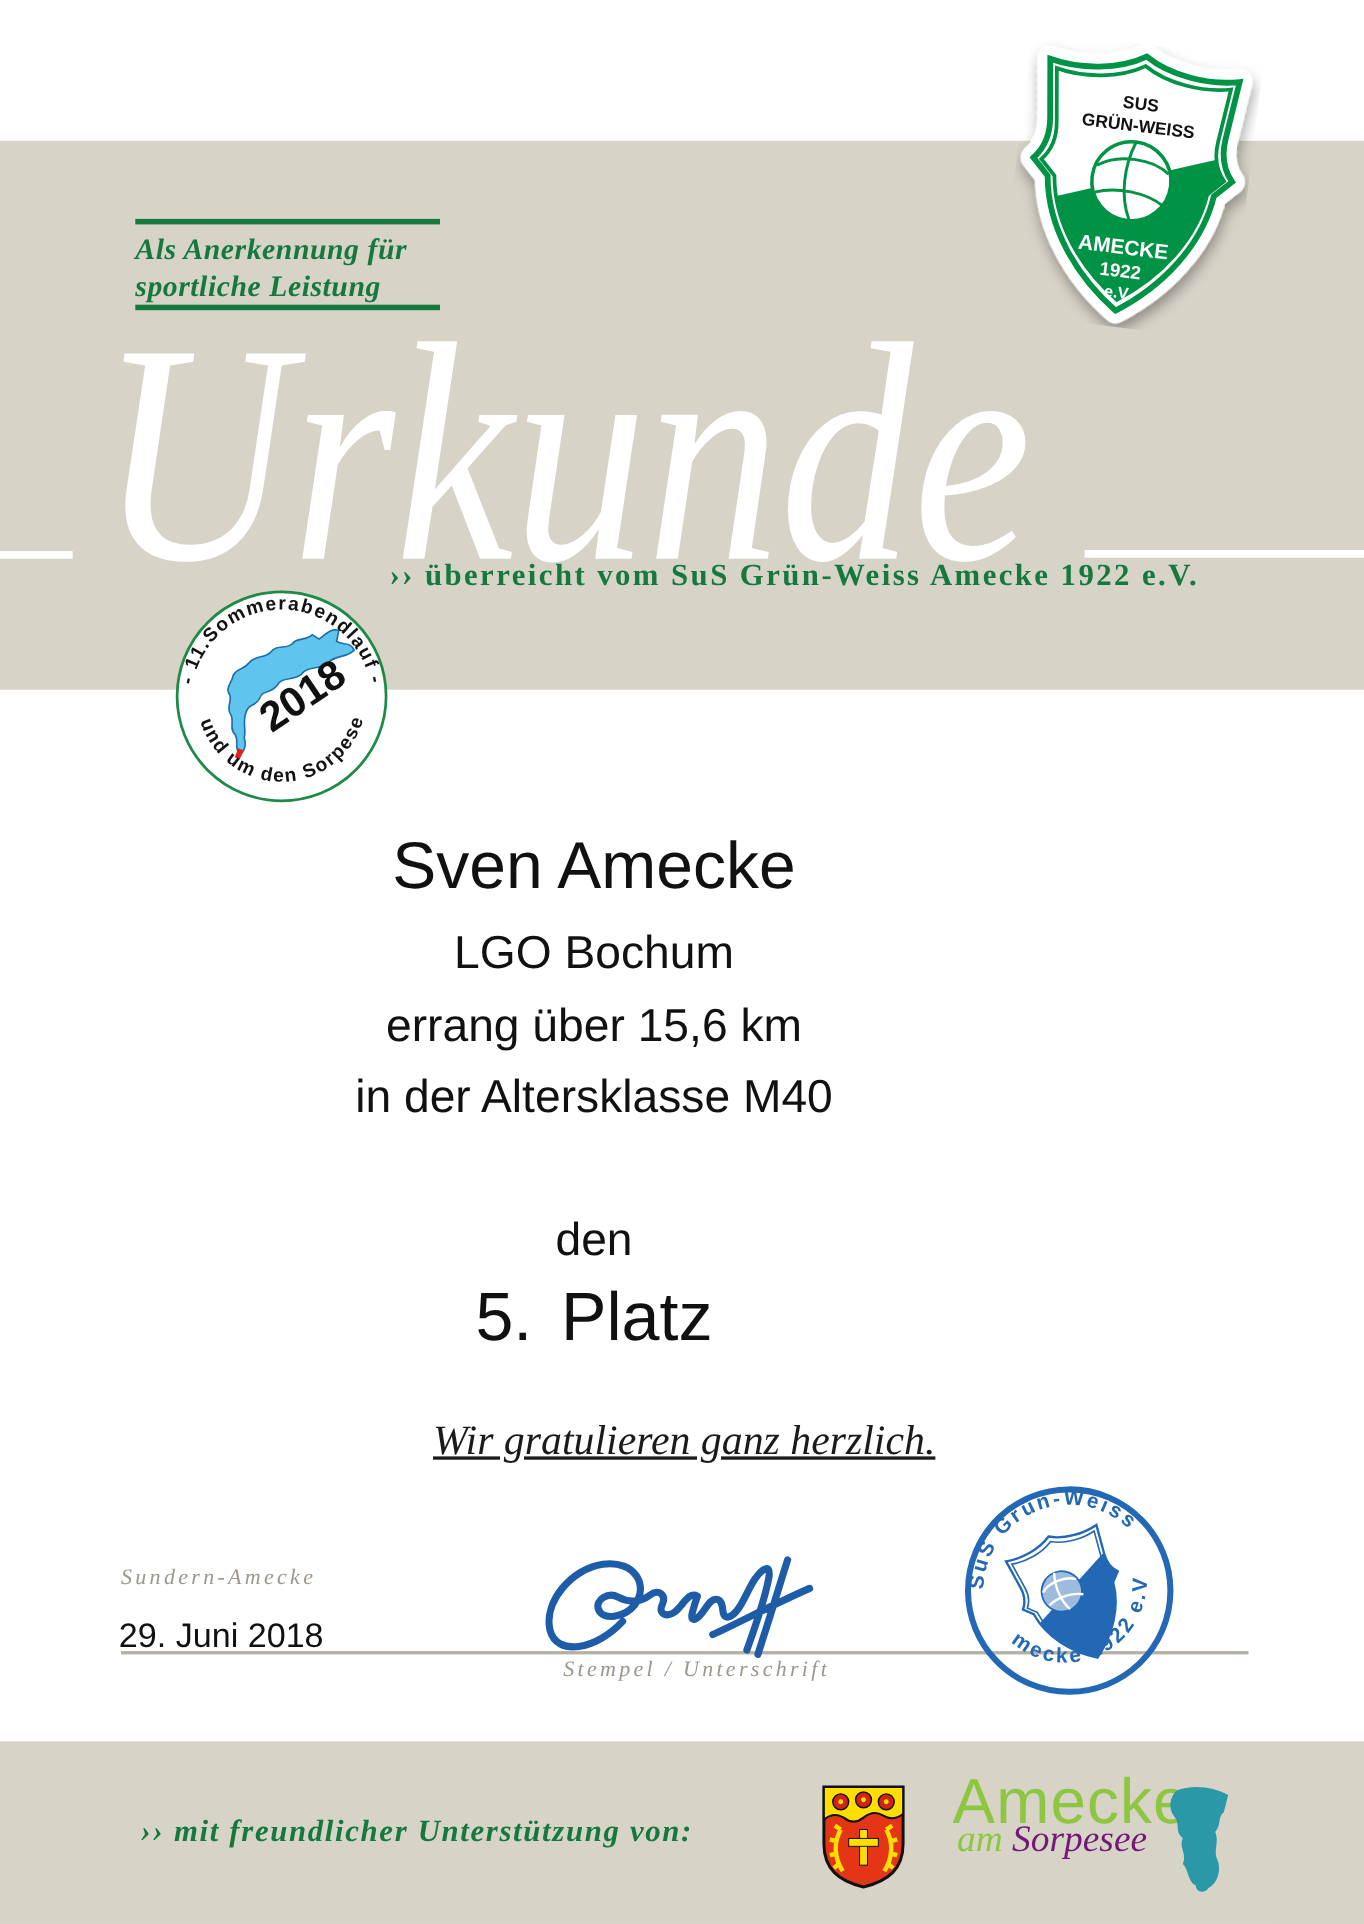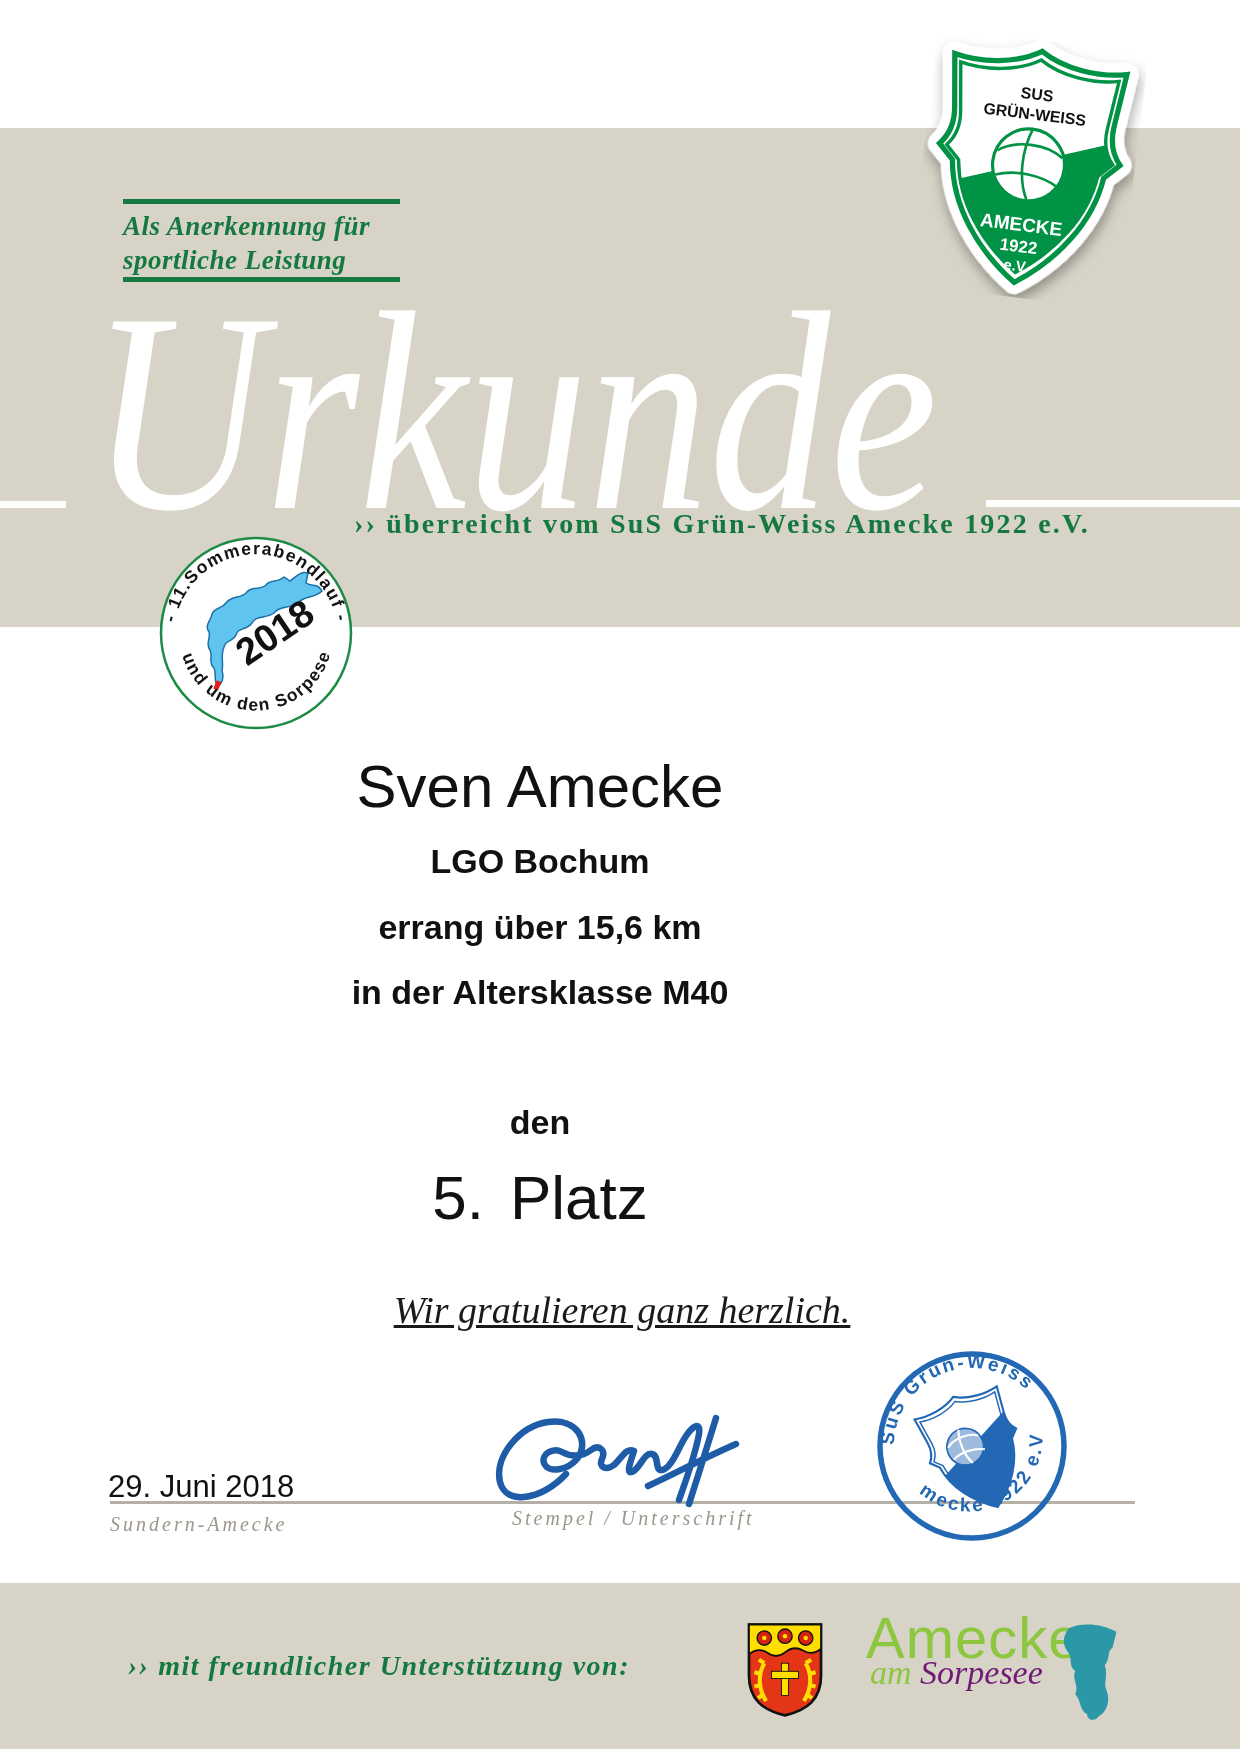--- a/index.html
+++ b/index.html
@@ -16,21 +16,21 @@
   
   .title{left:90px;top:292px;font-family:"Liberation Serif",serif;font-style:italic;
          font-size:285px;line-height:240px;color:#ffffff;transform:scaleX(.85);
          transform-origin:left top;white-space:nowrap;}
   .baseline-line{background:#ffffff;height:7px;}
   .subtitle{right:150px;top:508px;font-family:"Liberation Serif",serif;
             font-weight:bold;font-size:28px;color:#15793F;letter-spacing:2.2px;white-space:nowrap;}
   
   .mainline{left:0;width:1080px;text-align:center;color:#111;white-space:nowrap;}
   .fs-name{font-size:60px;}
-  .fs-body{font-size:34px;font-weight:bold;}
+  .fs-body{font-size:42px;}
   .fs-rank{font-size:62px;}
   .rank-gap{display:inline-block;width:26px;}
   .congrats{left:322px;top:1288px;width:600px;text-align:center;font-family:"Liberation Serif",serif;
             font-style:italic;font-size:38px;color:#1a1a1a;text-decoration:underline;}
   
   .sign-rule{left:110px;top:1501px;width:1025px;height:3px;background:#B4B0A5;}
   .date{left:108px;top:1469px;font-size:31px;color:#111;text-align:center;}
   .caption{font-family:"Liberation Serif",serif;font-style:italic;font-size:20px;
            letter-spacing:3px;color:#9C968B;white-space:nowrap;}
   
@@ -99,21 +99,21 @@
   <div class="abs mainline fs-body" style="top:908px;">errang über 15,6 km</div>
   <div class="abs mainline fs-body" style="top:973px;">in der Altersklasse M40</div>
   <div class="abs mainline fs-body" style="top:1103px;">den</div>
   <div class="abs mainline fs-rank" style="top:1162px;">
     <span>5.</span><span class="rank-gap"></span><span>Platz</span>
   </div>
   <div class="abs congrats">Wir gratulieren ganz herzlich.</div>
 
   <div class="abs sign-rule"></div>
   <div class="abs date">29. Juni 2018</div>
-  <div class="abs caption" style="left:110px;top:1513px;">Sundern-Amecke</div>
+  <div class="abs caption" style="left:110px;top:1423px;">Sundern-Amecke</div>
   <div class="abs caption" style="left:512px;top:1507px;">Stempel / Unterschrift</div>
 
   <div class="abs signature">
     <svg width="310" height="112" viewBox="0 0 310 112">
       <path d="M88,66 C64,92 28,98 22,74 C16,48 42,18 70,14 C100,10 112,34 99,51
                C90,62 70,66 66,55 C63,46 75,39 84,44 C93,49 104,49 113,42
                C121,36 128,42 124,51 C120,59 128,63 136,57 C144,50 148,39 156,43
                C152,55 148,66 154,64 C162,61 166,44 174,46 C182,48 176,63 184,62
                C194,60 200,40 208,28 C214,19 223,12 221,26 C217,48 208,72 201,92
                M238,10 C230,36 220,68 211,96

